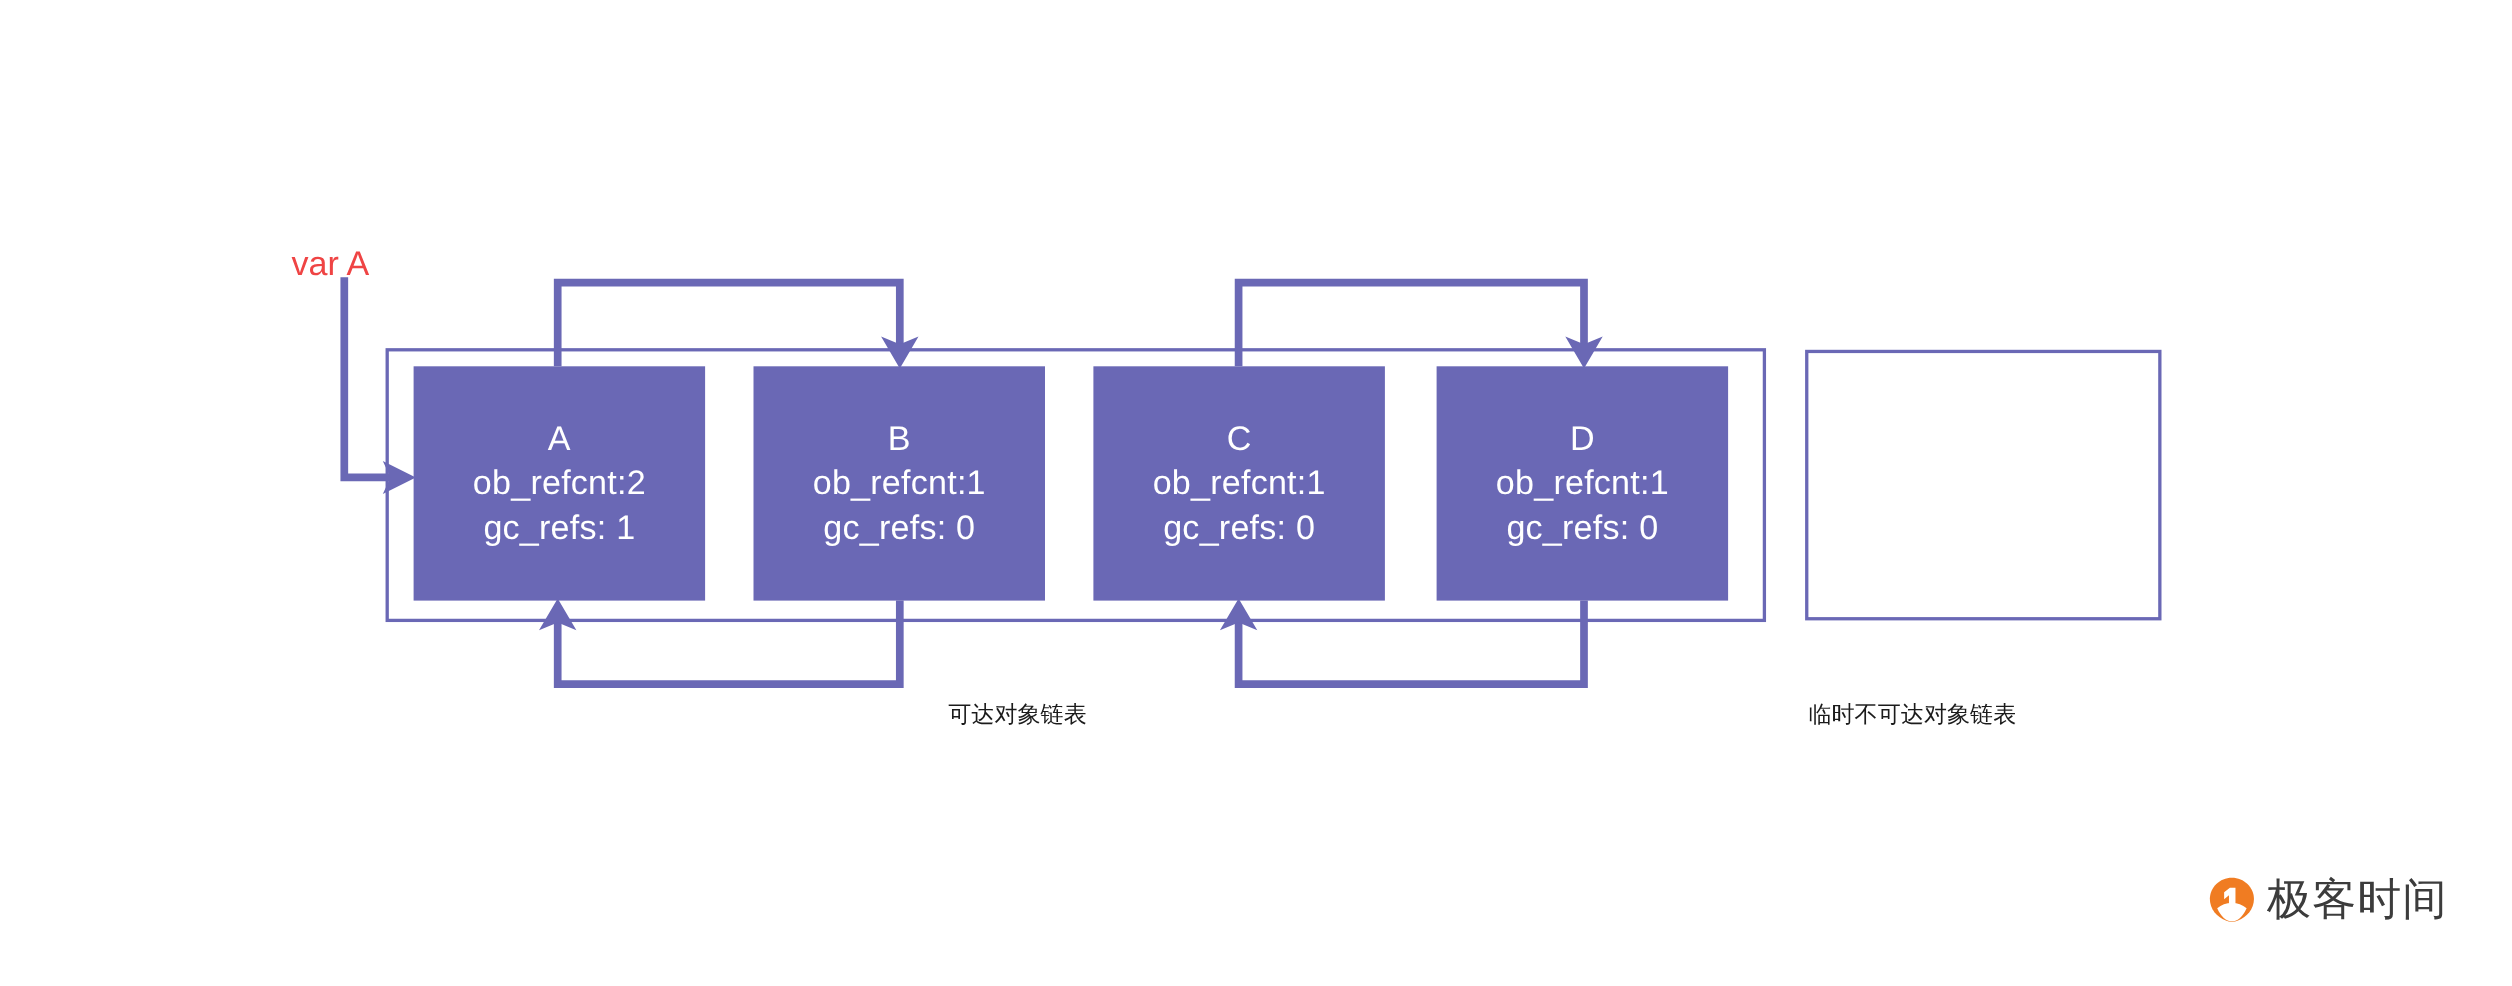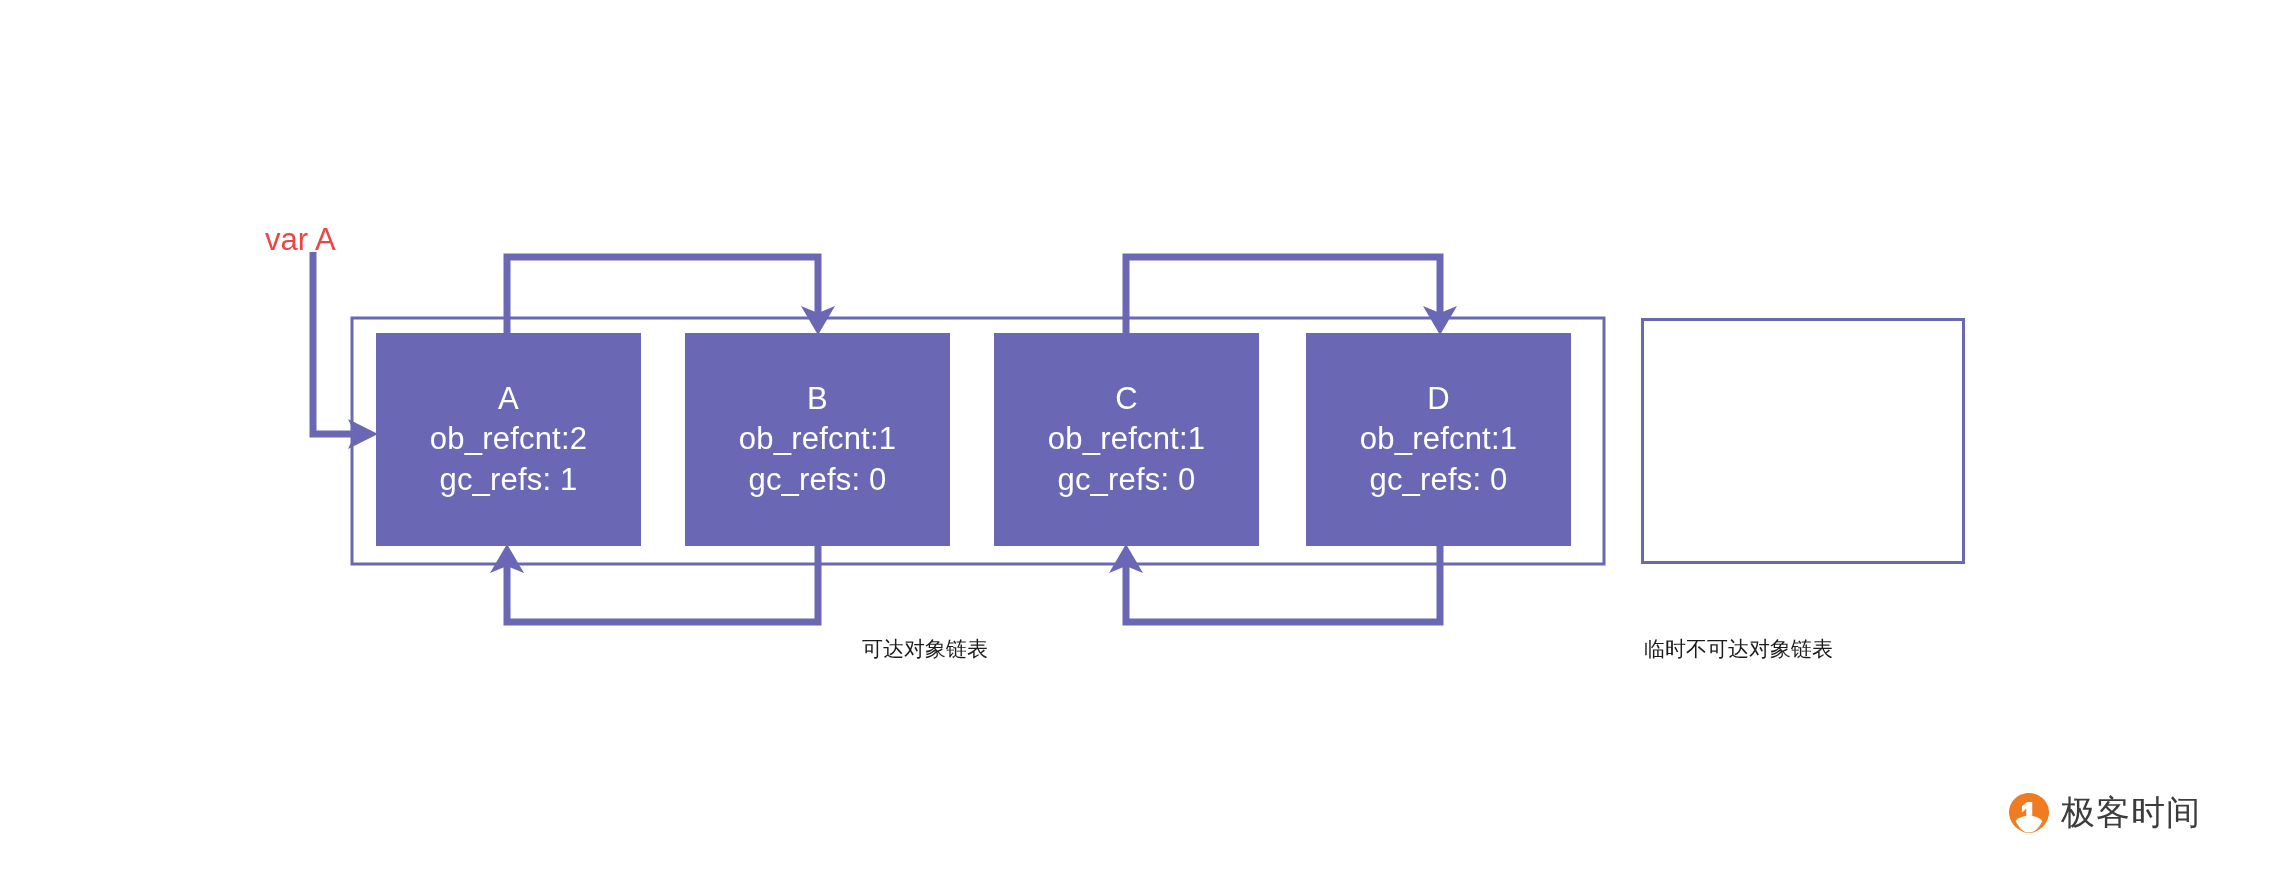--- a/index.html
+++ b/index.html
@@ -99,21 +99,21 @@
     display: flex;
     align-items: center;
     gap: 11px;
   }
   #brand-logo .mark {
     width: 42px;
     height: 42px;
     flex: 0 0 auto;
   }
   #brand-logo .wordmark {
-    font-size: 34px;
+    font-size: 40px;
     color: #3c3c3c;
     letter-spacing: 1px;
     font-family: "Liberation Sans", "DejaVu Sans", sans-serif;
     white-space: nowrap;
   }
 </style>
 </head>
 <body>
 
 <div id="canvas">

